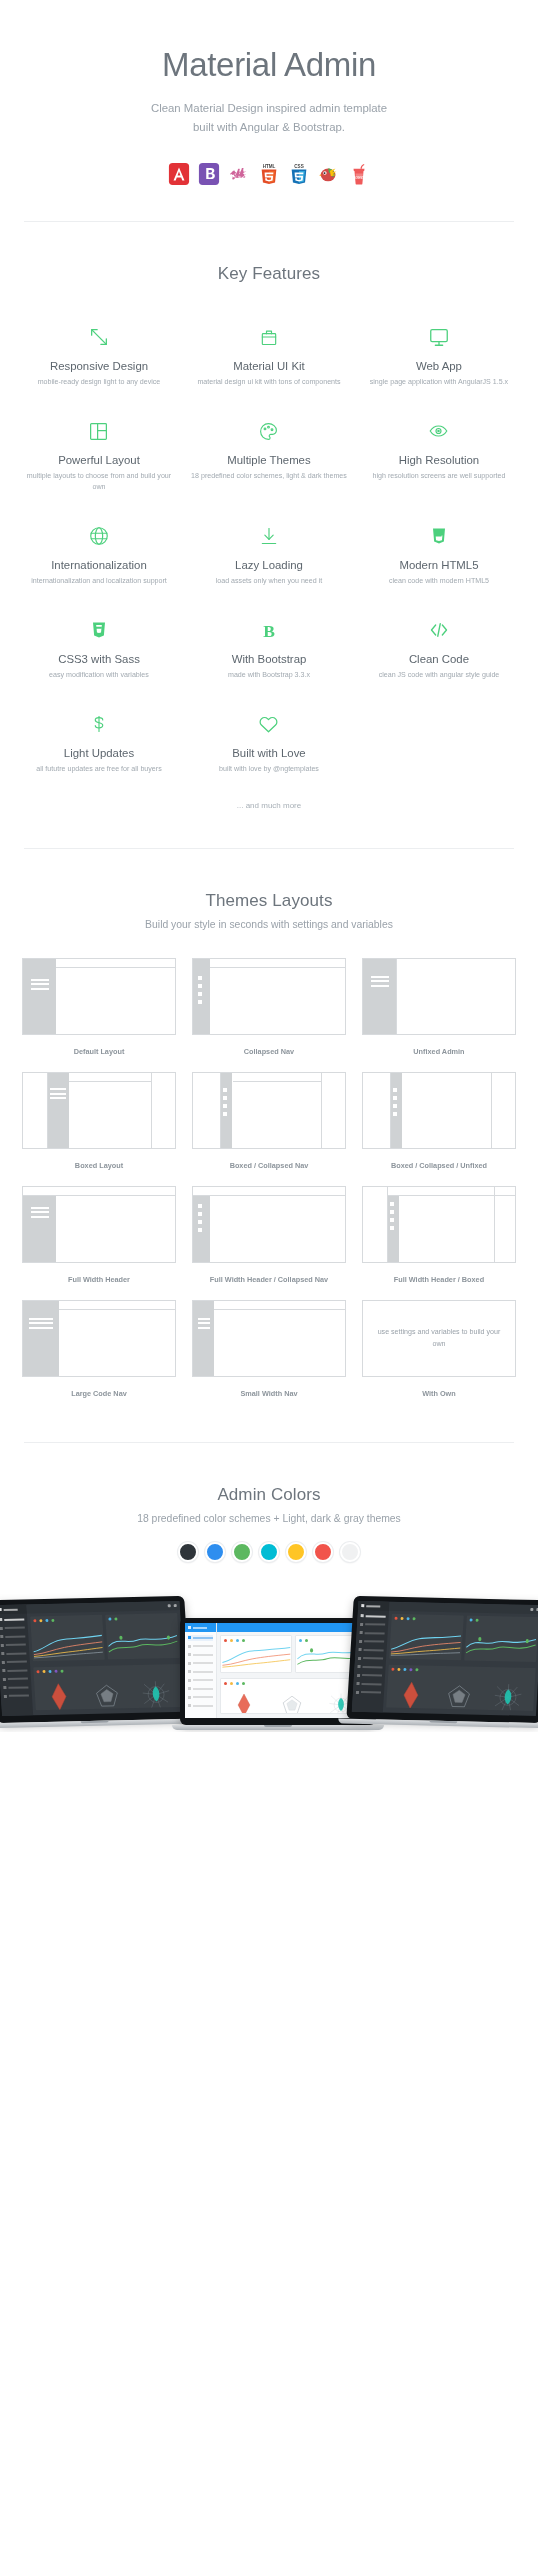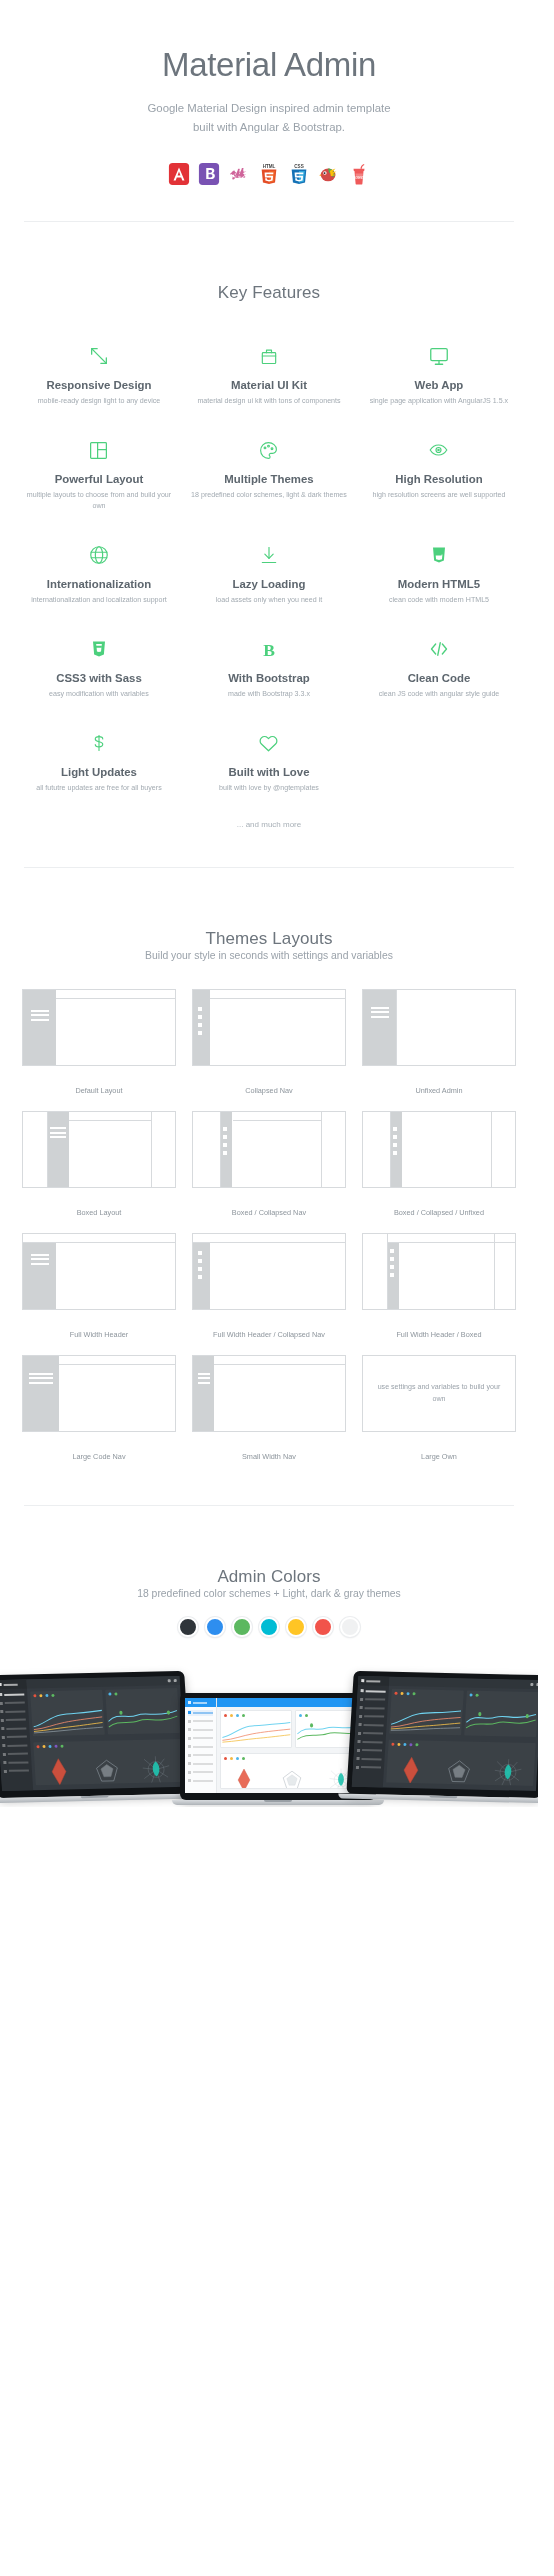--- a/index.html
+++ b/index.html
@@ -44,24 +44,23 @@
     margin: 30px 24px 0;
   }
 
   
   .sec-head { text-align: center; padding-top: 42px; }
   .sec-title {
     font-size: 17px;
     font-weight: 300;
     color: #6d757d;
     letter-spacing: 0.1px;
-    margin-top: 19px;
   }
   .sec-sub {
-    margin-top: 1px;
+    margin-top: 8px;
     font-size: 10.4px;
     font-weight: 300;
     color: #9aa2aa;
   }
 
   
   .features {
     padding: 26px 14px 0;
     display: flex;
     flex-wrap: wrap;
@@ -75,21 +74,21 @@
     height: 26px;
     display: flex;
     align-items: center;
     justify-content: center;
     color: #4cd07d;
   }
   .feature-icon svg { display: block; }
   .feature-title {
     margin-top: 10px;
     font-size: 11.4px;
-    font-weight: 700;
+    font-weight: 400;
     color: #5d666e;
   }
   .feature-desc {
     margin-top: 5px;
     font-size: 7.1px;
     font-weight: 300;
     color: #a2aab1;
     line-height: 1.55;
   }
   .much-more {
@@ -153,24 +152,24 @@
     justify-content: center;
     height: 100%;
     padding: 0 14px;
     text-align: center;
     font-size: 7.1px;
     font-weight: 300;
     color: #9aa2aa;
     line-height: 1.6;
   }
   .layout-label {
-    margin-top: 20px;
+    margin-top: 12px;
     text-align: center;
     font-size: 7.3px;
-    font-weight: 400;
+    font-weight: 700;
     color: #8d959c;
   }
 
   
   .swatches {
     margin-top: 18px;
     display: flex;
     justify-content: center;
     align-items: center;
     gap: 7px;
@@ -271,21 +270,21 @@
   .mk-radars svg { display: block; }
 </style>
 </head>
 <body>
 
 <div class="page">
 
   <div class="hero">
     <div class="hero-title">Material Admin</div>
     <div class="hero-sub">
-      <div>Google Material Design inspired admin template</div>
+      <div>Clean Material Design inspired admin template</div>
       <div>built with Angular &amp; Bootstrap.</div>
     </div>
 
     <div class="tech-row">
       <svg class="tech-icon" viewBox="0 0 24 26">
         <rect x="1" y="1" width="22" height="24" rx="4" fill="#e23237"></rect>
         <path d="M12 6 L18 20 H15.6 L14.4 16.8 H9.6 L8.4 20 H6 Z M12 10.2 L10.4 14.6 H13.6 Z" fill="#fff"></path>
       </svg>
       <svg class="tech-icon" viewBox="0 0 24 26">
         <rect x="1" y="1" width="22" height="24" rx="4" fill="#7952b3"></rect>
@@ -660,21 +659,21 @@
             <i></i>
         </div>
       </div>
       <div class="layout-label">Small Width Nav</div>
     </div>
 
     <div class="layout-cell">
       <div class="thumb">
         <div class="th-own">use settings and variables to build your own</div>
       </div>
-      <div class="layout-label">Large Own</div>
+      <div class="layout-label">With Own</div>
     </div>
 
   </div>
 
   <div class="section-divider" style="margin-top:34px;"></div>
 
   <div class="sec-head">
     <div class="sec-title">Admin Colors</div>
     <div class="sec-sub">18 predefined color schemes + Light, dark &amp; gray themes</div>
   </div>

